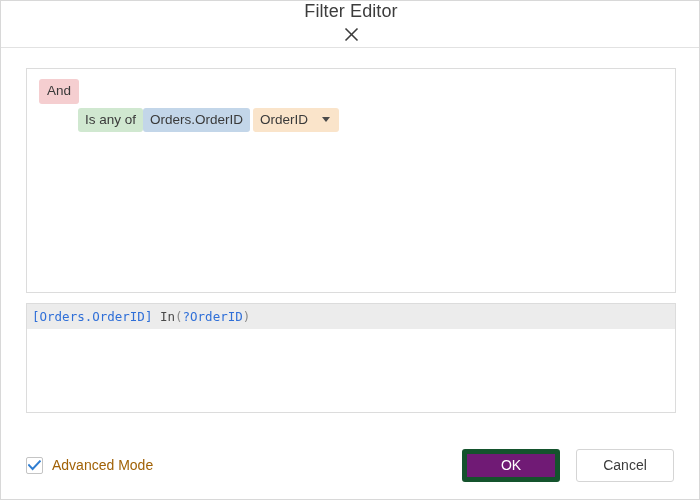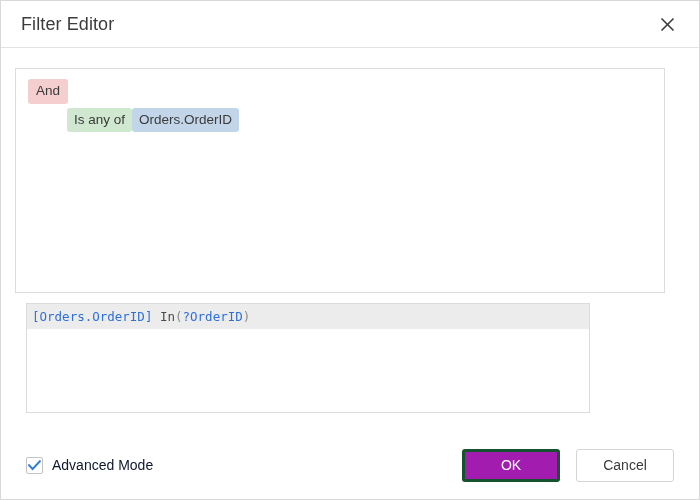--- a/index.html
+++ b/index.html
@@ -32,20 +32,21 @@
   
   .dialog-header {
     height: 47px;
     min-height: 47px;
     border-bottom: 1px solid #e2e2e2;
     display: flex;
     align-items: center;
     justify-content: space-between;
     padding: 0 18px 0 20px;
     box-sizing: border-box;
+    flex-direction: column;
   }
   .dialog-title {
     font-size: 18px;
     color: #3c3c3c;
     font-weight: normal;
     letter-spacing: 0.1px;
     white-space: nowrap;
   }
   .close-button {
     width: 28px;
@@ -63,21 +64,21 @@
 
   
   .dialog-body {
     flex: 1;
     position: relative;
     padding: 0;
   }
 
   .condition-panel {
     position: absolute;
-    left: 14px;
+    left: 25px;
     top: 20px;
     width: 650px;
     height: 225px;
     border: 1px solid #dcdcdc;
     background: #ffffff;
     box-sizing: border-box;
     overflow: hidden;
   }
 
   .group-row {
@@ -124,21 +125,21 @@
     border-right: 4.5px solid transparent;
     border-top: 5px solid #4a4a4a;
     margin-right: 4px;
   }
 
   
   .expression-box {
     position: absolute;
     left: 25px;
     top: 255px;
-    width: 564px;
+    width: 650px;
     height: 110px;
     border: 1px solid #dcdcdc;
     background: #ffffff;
     box-sizing: border-box;
     overflow: hidden;
     padding: 0;
   }
   .expr-line {
     font-family: "DejaVu Sans Mono", "Liberation Mono", monospace;
     font-size: 12.5px;
@@ -176,41 +177,41 @@
     border-radius: 2px;
     background: #ffffff;
     display: flex;
     align-items: center;
     justify-content: center;
     box-sizing: border-box;
   }
   .checkbox svg { display: block; }
   .advanced-label {
     font-size: 14px;
-    color: #0f172a;
+    color: #a16207;
     margin-left: 9px;
     white-space: nowrap;
   }
   .footer-spacer { flex: 1; }
   .btn {
     height: 33px;
     min-width: 98px;
     border-radius: 3px;
     font-size: 14px;
     font-family: "Liberation Sans", sans-serif;
     cursor: pointer;
     display: inline-flex;
     align-items: center;
     justify-content: center;
     box-sizing: border-box;
     padding: 0 14px;
   }
   .btn-primary {
-    background: #a21caf;
-    border: 3px solid #14532d;
+    background: #701a75;
+    border: 5px solid #14532d;
     color: #ffffff;
   }
   .btn-default {
     background: #ffffff;
     border: 1px solid #d5d5d5;
     color: #3c3c3c;
     margin-left: 16px;
   }
 </style>
 </head>
@@ -234,20 +235,24 @@
 
     <div class="condition-panel">
 
       <div class="group-row">
         <span class="chip chip-group">And</span>
       </div>
 
       <div class="condition-row">
         <span class="chip chip-operator">Is any of</span>
         <span class="chip chip-field">Orders.OrderID</span>
+        <span class="chip chip-value">
+          <span class="value-text">OrderID</span>
+          <span class="caret"></span>
+        </span>
       </div>
 
     </div>
 
     <div class="expression-box">
       <div class="expr-line active"><span class="tok-field">[Orders.OrderID]</span><span class="tok-plain"> In</span><span class="tok-paren">(</span><span class="tok-param">?OrderID</span><span class="tok-paren">)</span></div>
     </div>
 
   </div>
 

